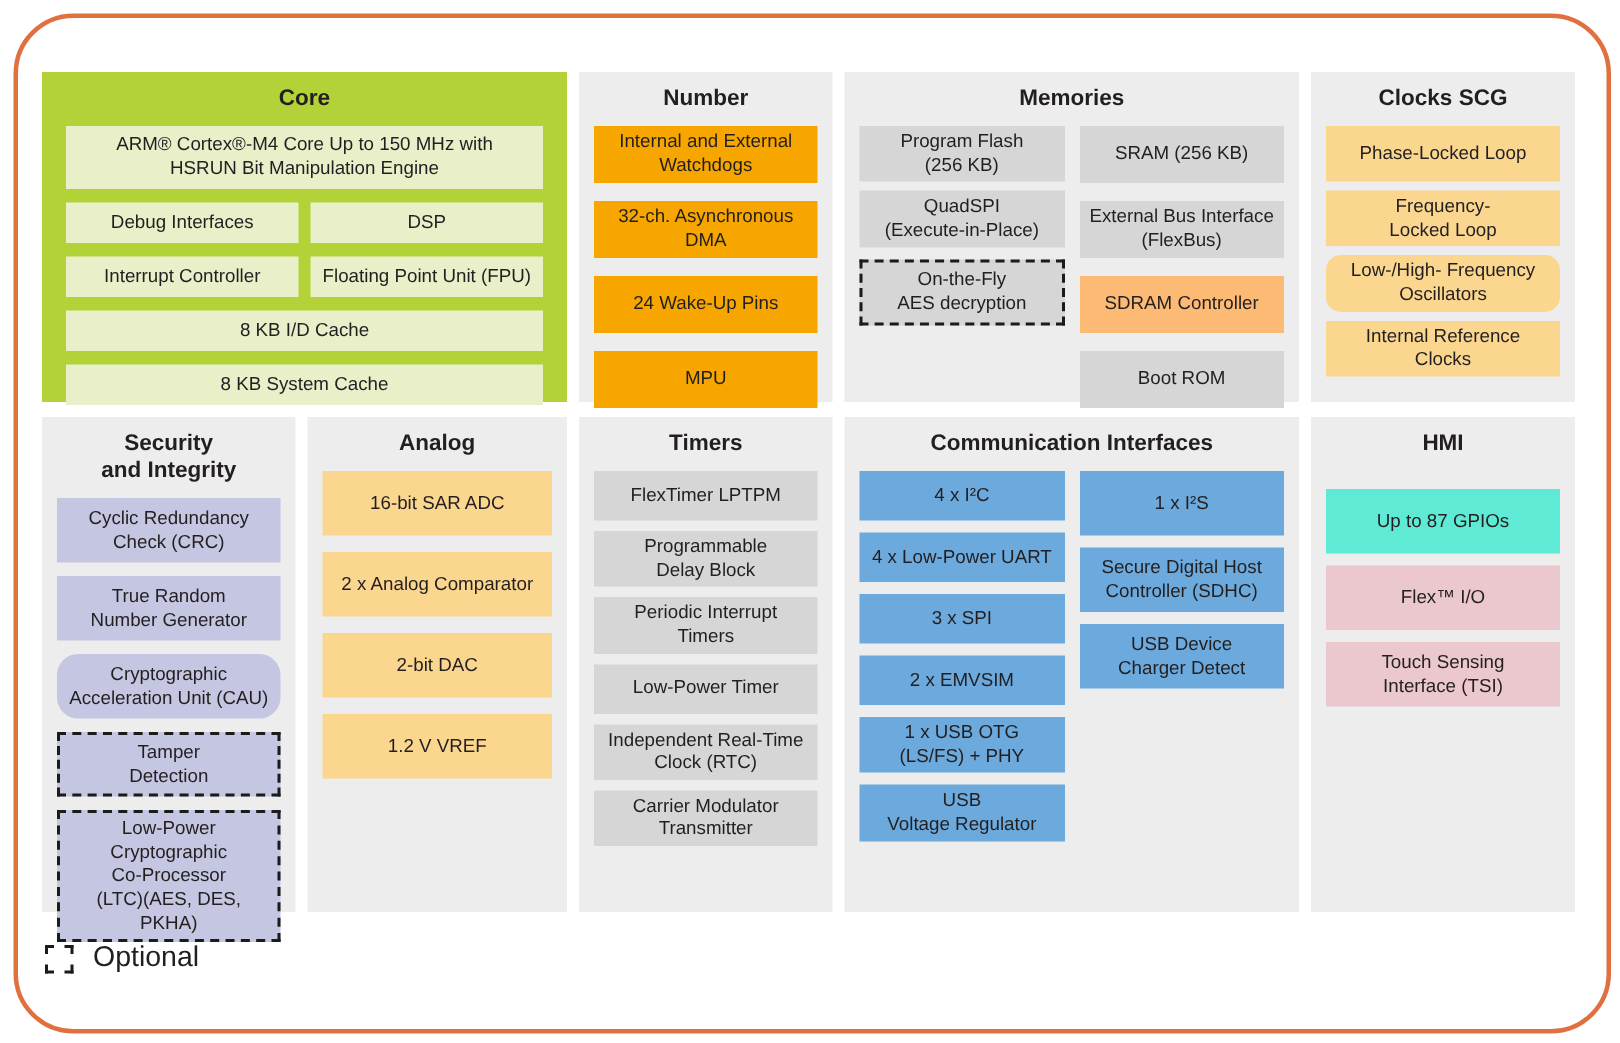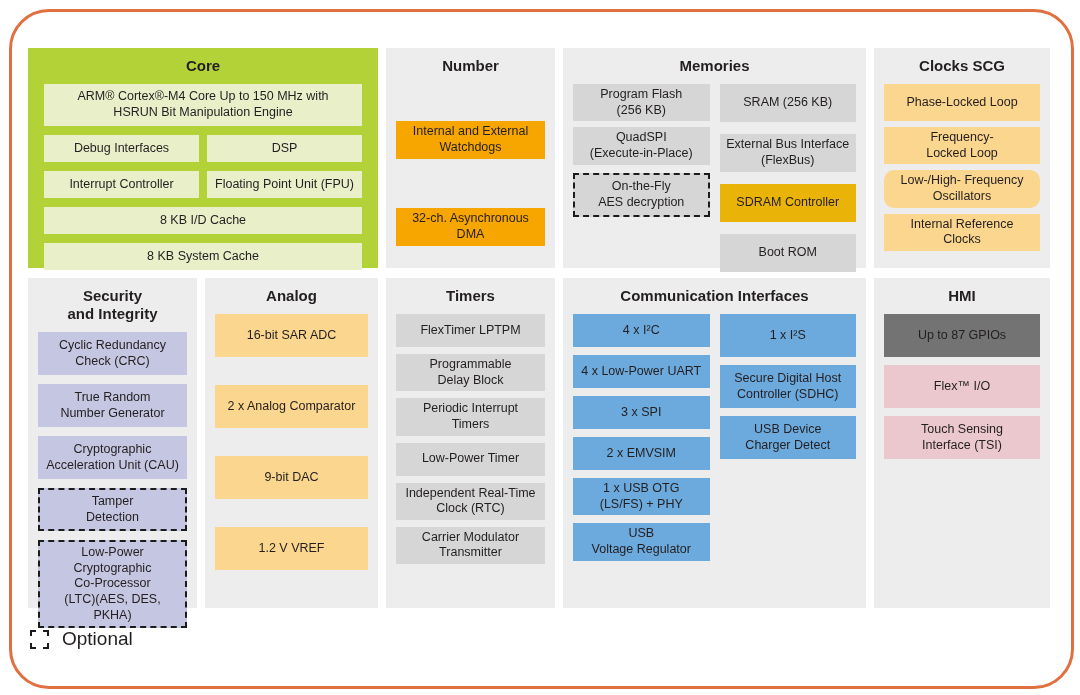--- a/index.html
+++ b/index.html
@@ -46,36 +46,36 @@
     padding: 3px 4px; box-sizing: border-box;
   }
   .block.dashed { border: 2px dashed #1b1b1b; }
 
   .sec-core .cols { padding: 0 6px; }
   .sec-core .col { gap: 9px; }
   .sec-core .block { min-height: 27px; }
   .sec-core .col > .block:first-child { min-height: 42px; }
 
   .sec-system .col { gap: 12px; }
-  .sec-system .block { min-height: 38px; margin-top: 37px; }
+  .sec-system .block { min-height: 38px; }
 
   .sec-memories .cols { gap: 10px; }
   .sec-memories .col1 { gap: 6px; }
   .sec-memories .col2 { gap: 12px; }
   .sec-memories .block { min-height: 34px; }
   .sec-memories .col2 .block { min-height: 38px; }
   .sec-memories .block.dashed { min-height: 44px; margin-top: 2px; }
 
   .sec-clocks .col { gap: 6px; }
   .sec-clocks .block { min-height: 37px; }
 
   .sec-security .col { gap: 9px; }
   .sec-security .block { min-height: 43px; }
 
-  .sec-analog .col { gap: 28px; }
+  .sec-analog .col { gap: 11px; }
   .sec-analog .block { min-height: 43px; }
 
   .sec-timers .col { gap: 7px; }
   .sec-timers .block { min-height: 33px; }
 
   .sec-comm .cols { gap: 10px; }
   .sec-comm .col { gap: 8px; }
   .sec-comm .block { min-height: 33px; }
   .sec-comm .col2 .block { min-height: 43px; }
 
@@ -138,21 +138,21 @@
 (256 KB)</div>
           <div class="block" style="background: rgb(214, 214, 214);">QuadSPI
 (Execute-in-Place)</div>
           <div class="block dashed" style="background: rgb(214, 214, 214);">On-the-Fly
 AES decryption</div>
         </div>
         <div class="col col2">
           <div class="block" style="background: rgb(214, 214, 214);">SRAM (256 KB)</div>
           <div class="block" style="background: rgb(214, 214, 214);">External Bus Interface
 (FlexBus)</div>
-          <div class="block" style="background: #eab308;">SDRAM Controller</div>
+          <div class="block" style="background: #fdba74;">SDRAM Controller</div>
           <div class="block" style="background: rgb(214, 214, 214);">Boot ROM</div>
         </div>
       </div>
     </div>
     <div class="section sec-clocks" style="background: rgb(237, 237, 237);">
       <div class="title">Clocks SCG</div>
       <div class="cols">
         <div class="col col1">
           <div class="block" style="background: rgb(251, 214, 143);">Phase-Locked Loop</div>
           <div class="block" style="background: rgb(251, 214, 143);">Frequency-
@@ -166,37 +166,37 @@
     </div>
     <div class="section sec-security" style="background: rgb(237, 237, 237);">
       <div class="title">Security
 and Integrity</div>
       <div class="cols">
         <div class="col col1">
           <div class="block" style="background: rgb(197, 198, 226);">Cyclic Redundancy
 Check (CRC)</div>
           <div class="block" style="background: rgb(197, 198, 226);">True Random
 Number Generator</div>
-          <div class="block" style="background: rgb(197, 198, 226);">Cryptographic
+          <div class="block" style="background: rgb(197, 198, 226); border-radius: 14px;">Cryptographic
 Acceleration Unit (CAU)</div>
           <div class="block dashed" style="background: rgb(197, 198, 226);">Tamper
 Detection</div>
           <div class="block dashed" style="background: rgb(197, 198, 226);">Low-Power Cryptographic
 Co-Processor
 (LTC)(AES, DES, PKHA)</div>
         </div>
       </div>
     </div>
     <div class="section sec-analog" style="background: rgb(237, 237, 237);">
       <div class="title">Analog</div>
       <div class="cols">
         <div class="col col1">
           <div class="block" style="background: rgb(251, 214, 143);">16-bit SAR ADC</div>
           <div class="block" style="background: rgb(251, 214, 143);">2 x Analog Comparator</div>
-          <div class="block" style="background: rgb(251, 214, 143);">9-bit DAC</div>
+          <div class="block" style="background: rgb(251, 214, 143);">2-bit DAC</div>
           <div class="block" style="background: rgb(251, 214, 143);">1.2 V VREF</div>
         </div>
       </div>
     </div>
     <div class="section sec-timers" style="background: rgb(237, 237, 237);">
       <div class="title">Timers</div>
       <div class="cols">
         <div class="col col1">
           <div class="block" style="background: rgb(214, 214, 214);">FlexTimer LPTPM</div>
           <div class="block" style="background: rgb(214, 214, 214);">Programmable
@@ -230,21 +230,21 @@
 Controller (SDHC)</div>
           <div class="block" style="background: rgb(108, 170, 221);">USB Device
 Charger Detect</div>
         </div>
       </div>
     </div>
     <div class="section sec-hmi" style="background: rgb(237, 237, 237);">
       <div class="title">HMI</div>
       <div class="cols">
         <div class="col col1">
-          <div class="block" style="background: #737373;">Up to 87 GPIOs</div>
+          <div class="block" style="background: #5eead4; margin-top: 12px;">Up to 87 GPIOs</div>
           <div class="block" style="background: rgb(234, 200, 206);">Flex™ I/O</div>
           <div class="block" style="background: rgb(234, 200, 206);">Touch Sensing
 Interface (TSI)</div>
         </div>
       </div>
     </div>
   </div>
 
 <div class="legend">
   <span class="legend-box"></span>

